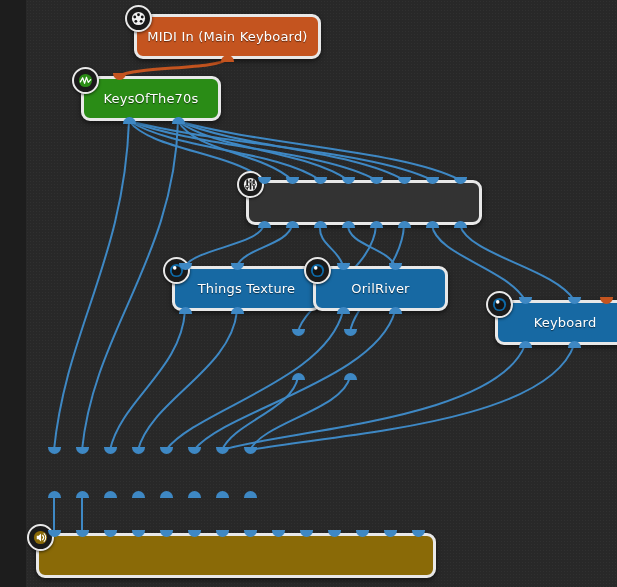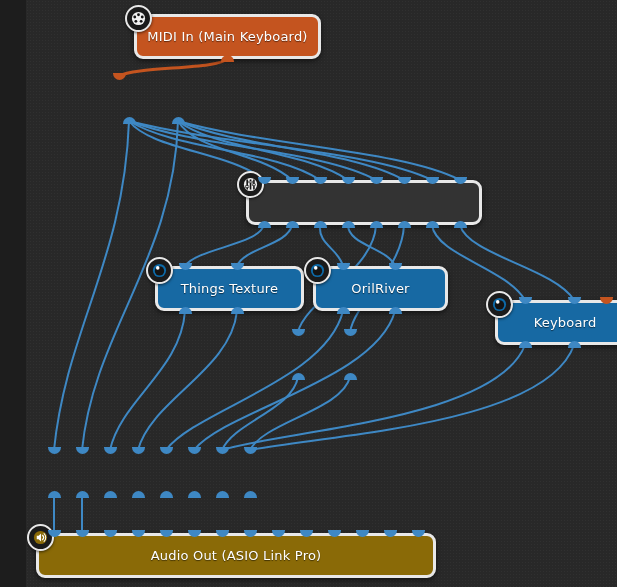--- a/index.html
+++ b/index.html
@@ -118,20 +118,29 @@
           <circle cx="8" cy="4" r="1.5" fill="#141414"></circle>
           <circle cx="4" cy="6.4" r="1.5" fill="#141414"></circle>
           <circle cx="12" cy="6.4" r="1.5" fill="#141414"></circle>
           <circle cx="5.2" cy="11" r="1.5" fill="#141414"></circle>
           <circle cx="10.8" cy="11" r="1.5" fill="#141414"></circle>
         </svg>
       </div>
       <span class="node-label">MIDI In (Main Keyboard)</span>
     </div>
     <div class="port out midi" style="left: 194.5px; top: 55px;"></div>
+    <div class="node" style="left: 55px; top: 76px; width: 140px; height: 45px; background: rgb(42, 140, 22);">
+      <div class="badge">
+        <svg width="15" height="15" viewBox="0 0 16 16">
+          <circle cx="8" cy="8" r="7" fill="#2a8c16"></circle>
+          <path d="M2.5 9.5 L5 5 L7 11 L9 4.5 L11 10 L13.5 7" stroke="#ffffff" stroke-width="1.3" fill="none" stroke-linecap="round" stroke-linejoin="round"></path>
+        </svg>
+      </div>
+      <span class="node-label">KeysOfThe70s</span>
+    </div>
     <div class="port in midi" style="left: 86.5px; top: 73px;"></div>
     <div class="port out audio" style="left: 96.5px; top: 117px;"></div>
     <div class="port out audio" style="left: 145.5px; top: 117px;"></div>
     <div class="node" style="left: 220px; top: 180px; width: 236px; height: 45px; background: rgb(51, 51, 51);">
       <div class="badge">
         <svg width="15" height="15" viewBox="0 0 16 16">
           <circle cx="8" cy="8" r="7" fill="#f2f2f2"></circle>
           <rect x="3.6" y="2.6" width="1.7" height="10.8" fill="#141414"></rect>
           <rect x="7.2" y="2.6" width="1.7" height="10.8" fill="#141414"></rect>
           <rect x="10.8" y="2.6" width="1.7" height="10.8" fill="#141414"></rect>
@@ -150,21 +159,21 @@
     <div class="port in audio" style="left: 399.5px; top: 177px;"></div>
     <div class="port in audio" style="left: 427.5px; top: 177px;"></div>
     <div class="port out audio" style="left: 231.5px; top: 221px;"></div>
     <div class="port out audio" style="left: 259.5px; top: 221px;"></div>
     <div class="port out audio" style="left: 287.5px; top: 221px;"></div>
     <div class="port out audio" style="left: 315.5px; top: 221px;"></div>
     <div class="port out audio" style="left: 343.5px; top: 221px;"></div>
     <div class="port out audio" style="left: 371.5px; top: 221px;"></div>
     <div class="port out audio" style="left: 399.5px; top: 221px;"></div>
     <div class="port out audio" style="left: 427.5px; top: 221px;"></div>
-    <div class="node" style="left: 129px; top: 266px; width: 149px; height: 45px; background: rgb(23, 105, 163);">
+    <div class="node" style="left: 146px; top: 266px; width: 149px; height: 45px; background: rgb(23, 105, 163);">
       <div class="badge">
         <svg width="15" height="15" viewBox="0 0 16 16">
           <circle cx="8" cy="8" r="7" fill="#0d6aa8"></circle>
           <circle cx="8" cy="8.4" r="5" fill="#141414"></circle>
           <circle cx="6.1" cy="5.2" r="1.9" fill="#ffffff"></circle>
         </svg>
       </div>
       <span class="node-label">Things Texture</span>
     </div>
     <div class="port in audio" style="left: 152.5px; top: 263px;"></div>
@@ -222,21 +231,20 @@
     <div class="port out audio" style="left: 217.5px; top: 491px;"></div>
     <div class="node" style="left: 10px; top: 533px; width: 400px; height: 45px; background: rgb(138, 106, 7);">
       <div class="badge">
         <svg width="15" height="15" viewBox="0 0 16 16">
           <circle cx="8" cy="8" r="7" fill="#8a6a07"></circle>
           <path d="M4 6.2 H6 L8.6 3.8 V12.2 L6 9.8 H4 Z" fill="#ffffff"></path>
           <path d="M10.2 5.6 A3.4 3.4 0 0 1 10.2 10.4" stroke="#ffffff" stroke-width="1.2" fill="none" stroke-linecap="round"></path>
           <path d="M11.8 3.9 A5.6 5.6 0 0 1 11.8 12.1" stroke="#ffffff" stroke-width="1.1" fill="none" stroke-linecap="round"></path>
         </svg>
       </div>
-      <span class="node-label">Audio Out (ASIO Link Pro)</span>
     </div>
     <div class="port in audio" style="left: 21.5px; top: 530px;"></div>
     <div class="port in audio" style="left: 49.5px; top: 530px;"></div>
     <div class="port in audio" style="left: 77.5px; top: 530px;"></div>
     <div class="port in audio" style="left: 105.5px; top: 530px;"></div>
     <div class="port in audio" style="left: 133.5px; top: 530px;"></div>
     <div class="port in audio" style="left: 161.5px; top: 530px;"></div>
     <div class="port in audio" style="left: 189.5px; top: 530px;"></div>
     <div class="port in audio" style="left: 217.5px; top: 530px;"></div>
     <div class="port in audio" style="left: 245.5px; top: 530px;"></div>

